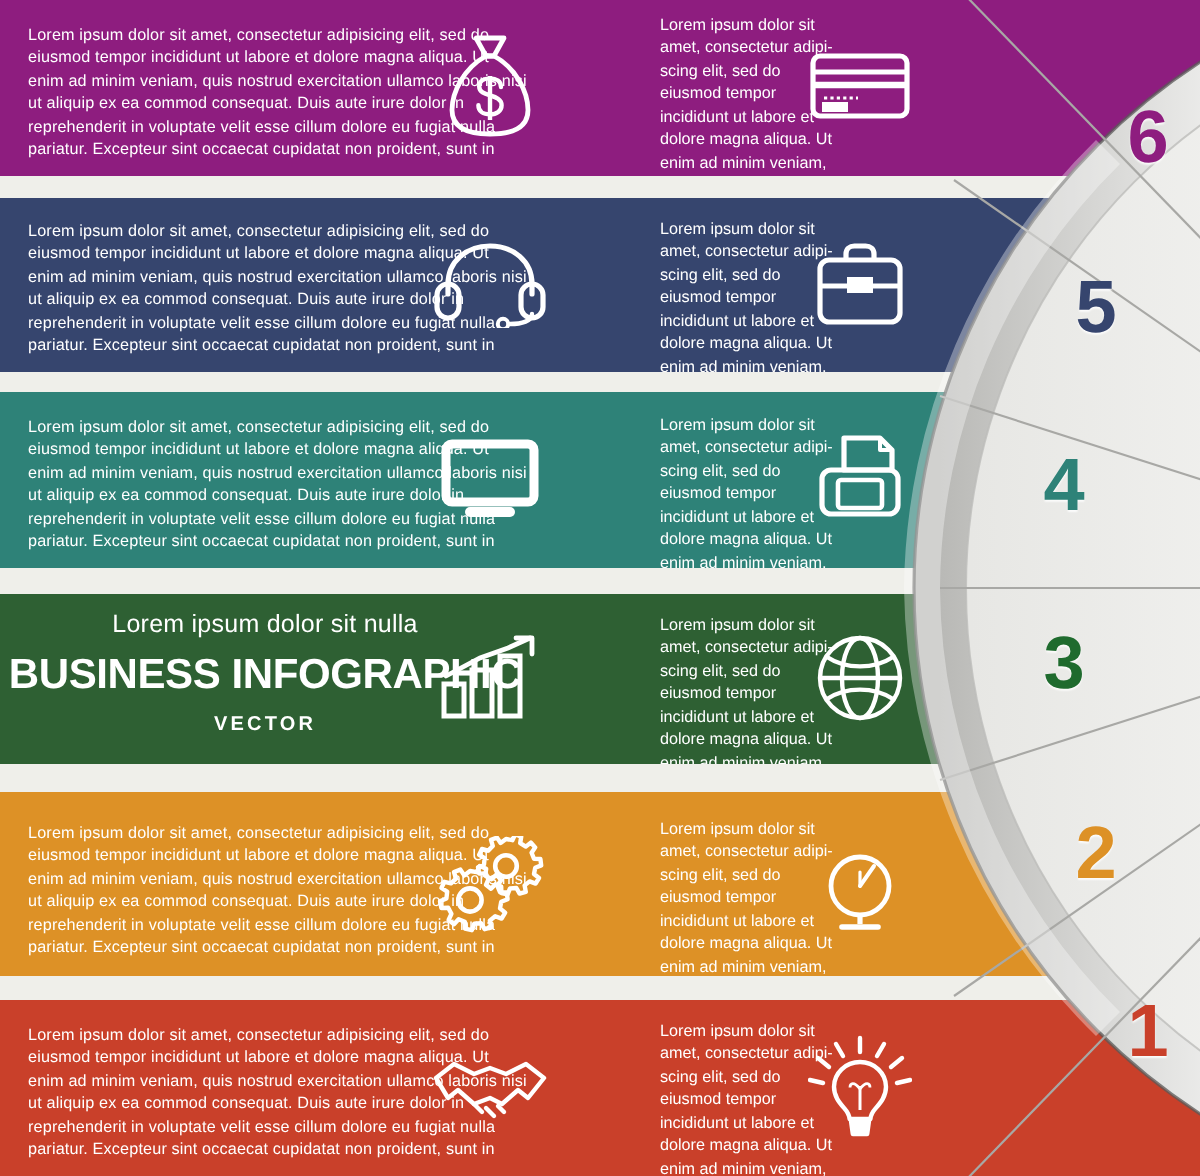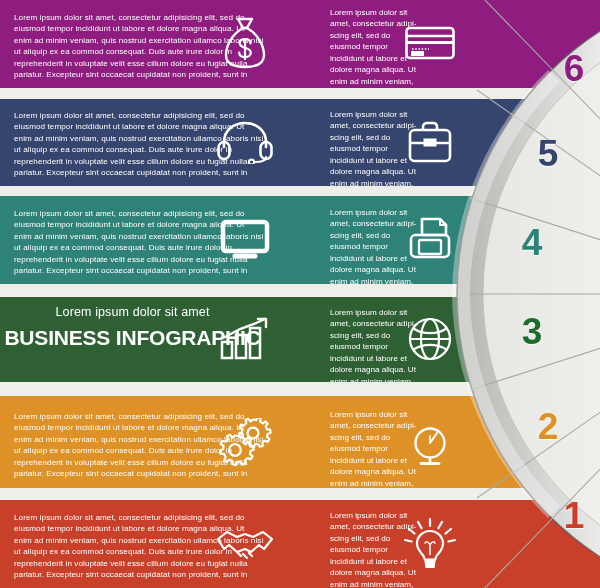--- a/index.html
+++ b/index.html
@@ -200,22 +200,23 @@
           <rect x="5" y="20" width="38" height="22" rx="4.5"></rect>
           <rect x="13" y="25" width="22" height="14" rx="1.5" stroke-width="2.3"></rect>
         </svg>
       </div>
     </div>
   </div>
 
   <div class="band" id="band3" style="background:#2e6033;">
     <div class="band-inner">
       <div class="title-block">
-        <div class="title-sub1">Lorem ipsum dolor sit amet</div>
+        <div class="title-sub1">Lorem ipsum dolor sit nulla</div>
         <div class="title-main">BUSINESS INFOGRAPHIC</div>
+        <div class="title-sub2">VECTOR</div>
       </div>
       <div class="band-icon">
         <svg width="54" height="46" viewBox="0 0 54 46" fill="none" stroke="#fff" stroke-width="2.5">
           <rect x="4" y="26" width="10" height="16"></rect>
           <rect x="18" y="19" width="10" height="23"></rect>
           <rect x="32" y="12" width="10" height="30"></rect>
           <path d="M5 22 L22 13 L36 8 L47 3" stroke-width="2.4" stroke-linecap="round" fill="none"></path>
           <path d="M40 3 H48 V11" stroke-width="2.4" stroke-linecap="round" stroke-linejoin="round" fill="none"></path>
         </svg>
       </div>

